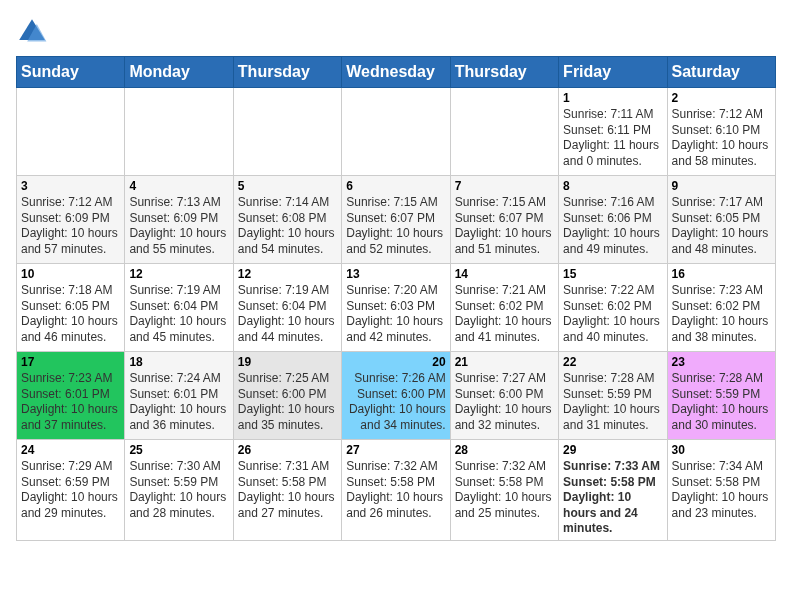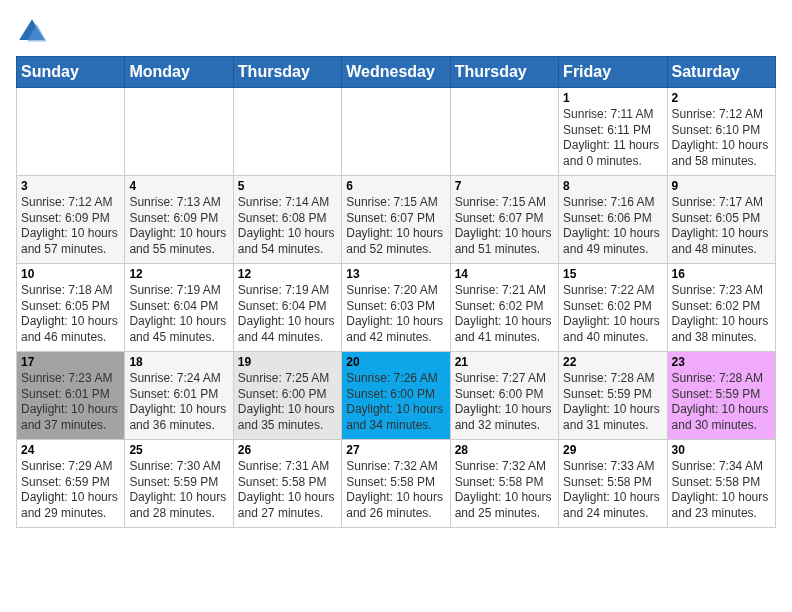--- a/index.html
+++ b/index.html
@@ -225,39 +225,39 @@
 Daylight: 10 hours and 40 minutes.</div>
         </td>
         <td>
           <div class="day-number">16</div>
           <div class="day-info" style="white-space: pre-line;">Sunrise: 7:23 AM
 Sunset: 6:02 PM
 Daylight: 10 hours and 38 minutes.</div>
         </td>
       </tr>
       <tr>
-        <td style="background: #a3a3a3;">
+        <td style="background: #22c55e;">
           <div class="day-number">17</div>
           <div class="day-info" style="white-space: pre-line;">Sunrise: 7:23 AM
 Sunset: 6:01 PM
 Daylight: 10 hours and 37 minutes.</div>
         </td>
         <td style="background: rgb(245, 245, 245);">
           <div class="day-number">18</div>
           <div class="day-info" style="white-space: pre-line;">Sunrise: 7:24 AM
 Sunset: 6:01 PM
 Daylight: 10 hours and 36 minutes.</div>
         </td>
         <td style="background: #e5e5e5;">
           <div class="day-number">19</div>
           <div class="day-info" style="white-space: pre-line;">Sunrise: 7:25 AM
 Sunset: 6:00 PM
 Daylight: 10 hours and 35 minutes.</div>
         </td>
-        <td style="background: #0ea5e9;">
+        <td style="background: #7dd3fc; text-align: right;">
           <div class="day-number">20</div>
           <div class="day-info" style="white-space: pre-line;">Sunrise: 7:26 AM
 Sunset: 6:00 PM
 Daylight: 10 hours and 34 minutes.</div>
         </td>
         <td style="background: rgb(245, 245, 245);">
           <div class="day-number">21</div>
           <div class="day-info" style="white-space: pre-line;">Sunrise: 7:27 AM
 Sunset: 6:00 PM
 Daylight: 10 hours and 32 minutes.</div>
@@ -301,21 +301,21 @@
 Daylight: 10 hours and 26 minutes.</div>
         </td>
         <td>
           <div class="day-number">28</div>
           <div class="day-info" style="white-space: pre-line;">Sunrise: 7:32 AM
 Sunset: 5:58 PM
 Daylight: 10 hours and 25 minutes.</div>
         </td>
         <td>
           <div class="day-number">29</div>
-          <div class="day-info" style="white-space: pre-line;">Sunrise: 7:33 AM
+          <div class="day-info" style="white-space: pre-line; font-weight: bold;">Sunrise: 7:33 AM
 Sunset: 5:58 PM
 Daylight: 10 hours and 24 minutes.</div>
         </td>
         <td>
           <div class="day-number">30</div>
           <div class="day-info" style="white-space: pre-line;">Sunrise: 7:34 AM
 Sunset: 5:58 PM
 Daylight: 10 hours and 23 minutes.</div>
         </td>
       </tr>

